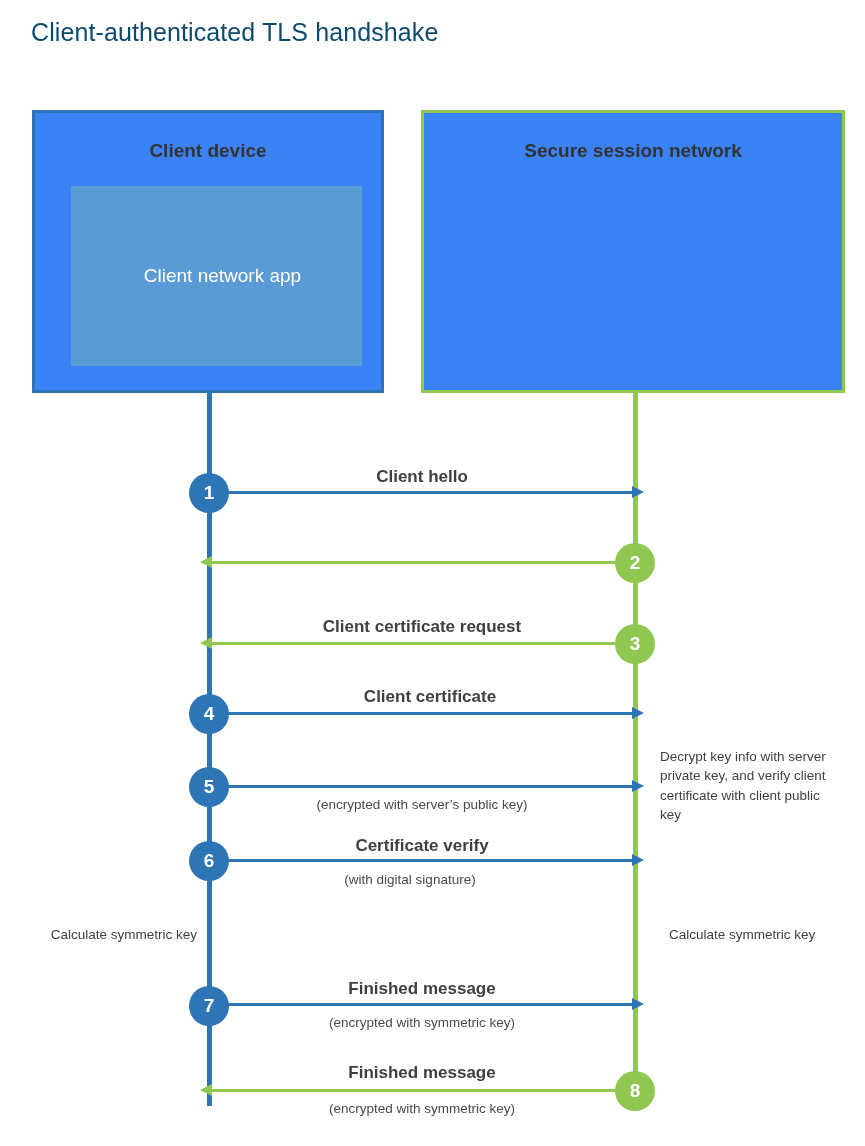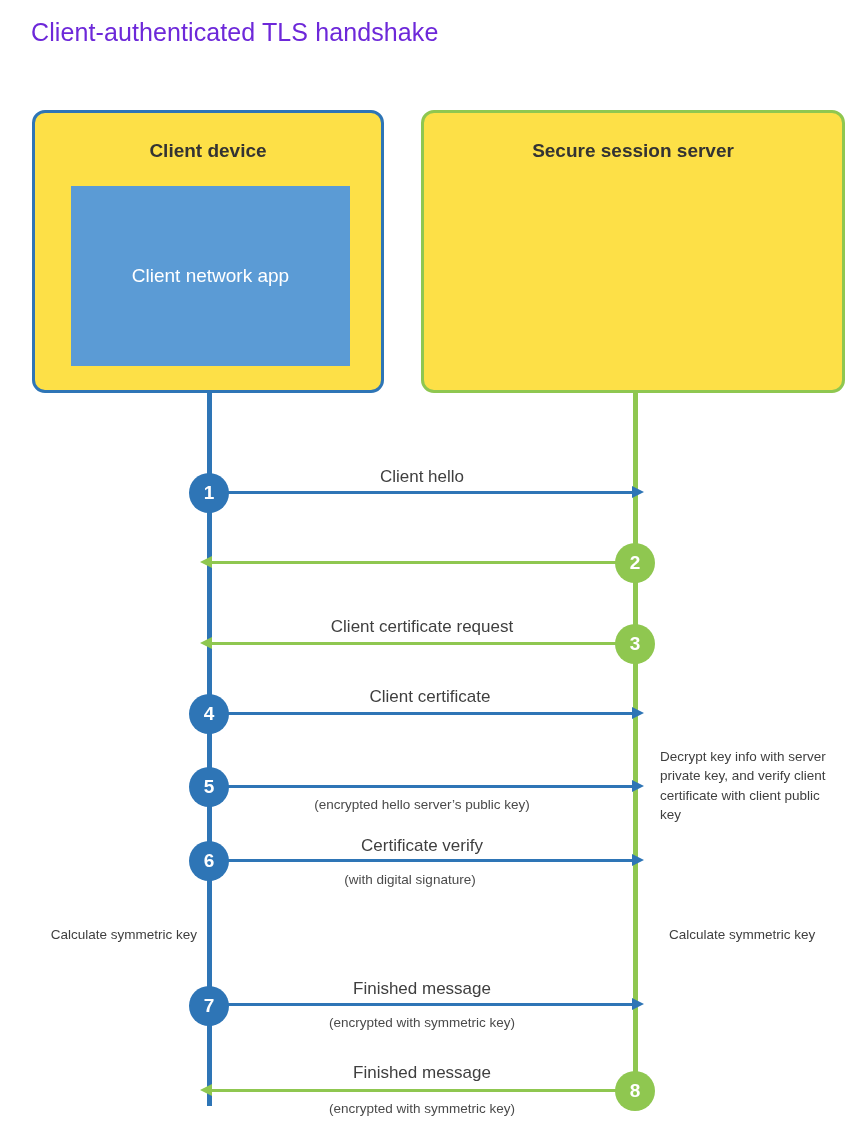--- a/index.html
+++ b/index.html
@@ -18,32 +18,31 @@
     background: #ffffff;
     overflow: hidden;
   }
 
   
   .page-title {
     position: absolute;
     left: 31px;
     top: 18px;
     font-size: 25px;
-    color: #6d28d9;
+    color: #0c4a6e;
     font-weight: 400;
     letter-spacing: 0.1px;
     white-space: nowrap;
   }
 
   
   .party-box {
     position: absolute;
-    background: #fde047;
+    background: #3b82f6;
     box-sizing: border-box;
-    border-radius: 13px;
   }
   .party-box.client {
     left: 32px;
     top: 110px;
     width: 352px;
     height: 283px;
     border: 3px solid #2e75b6;
   }
   .party-box.server {
     left: 421px;
@@ -70,20 +69,21 @@
     width: 279px;
     height: 180px;
     background: #5b9bd5;
     color: #ffffff;
     font-size: 19px;
     display: flex;
     align-items: center;
     justify-content: center;
     text-align: center;
     line-height: 1.28;
+    padding-left: 12px;
   }
 
   .server-stack {
     position: absolute;
     left: 39px;
     top: 76px;
     width: 340px;
   }
   .server-bar {
     height: 47px;
@@ -154,20 +154,21 @@
   .step-circle.blue { background: #2e75b6; }
   .step-circle.green { background: #8fc750; }
 
   
   .msg-label {
     position: absolute;
     text-align: center;
     color: #3f3f3f;
     font-size: 17px;
     white-space: nowrap;
+    font-weight: bold;
   }
   .msg-sub {
     position: absolute;
     text-align: center;
     color: #4a4a4a;
     font-size: 13.5px;
     white-space: nowrap;
   }
 
   
@@ -186,21 +187,21 @@
 <div id="canvas">
 
   <div class="page-title">Client-authenticated TLS handshake</div>
 
   <div class="party-box client">
     <div class="party-title">Client device</div>
     <div class="client-app">Client network app</div>
   </div>
 
   <div class="party-box server">
-    <div class="party-title">Secure session server</div>
+    <div class="party-title">Secure session network</div>
   </div>
 
   <div class="lifeline client-line"></div>
   <div class="lifeline server-line"></div>
 
   <div class="msg-label" style="left:209px; top:467px; width:426px;">Client hello</div>
   <div class="arrow blue" style="left:209px; top:491px; width:424px;">
     <span class="head right"></span>
   </div>
   <div class="step-circle blue" style="left:189px; top:473px;">1</div>
@@ -218,21 +219,21 @@
 
   <div class="msg-label" style="left:217px; top:687px; width:426px;">Client certificate</div>
   <div class="arrow blue" style="left:209px; top:712px; width:424px;">
     <span class="head right"></span>
   </div>
   <div class="step-circle blue" style="left:189px; top:694px;">4</div>
 
   <div class="arrow blue" style="left:209px; top:785px; width:424px;">
     <span class="head right"></span>
   </div>
-  <div class="msg-sub" style="left:209px; top:797px; width:426px;">(encrypted hello server’s public key)</div>
+  <div class="msg-sub" style="left:209px; top:797px; width:426px;">(encrypted with server’s public key)</div>
   <div class="step-circle blue" style="left:189px; top:767px;">5</div>
 
   <div class="msg-label" style="left:209px; top:836px; width:426px;">Certificate verify</div>
   <div class="arrow blue" style="left:209px; top:859px; width:424px;">
     <span class="head right"></span>
   </div>
   <div class="msg-sub" style="left:197px; top:872px; width:426px;">(with digital signature)</div>
   <div class="step-circle blue" style="left:189px; top:841px;">6</div>
 
   <div class="side-note left-align" style="left:660px; top:747px; width:180px;">Decrypt key info with server private key, and verify client certificate with client public key</div>

